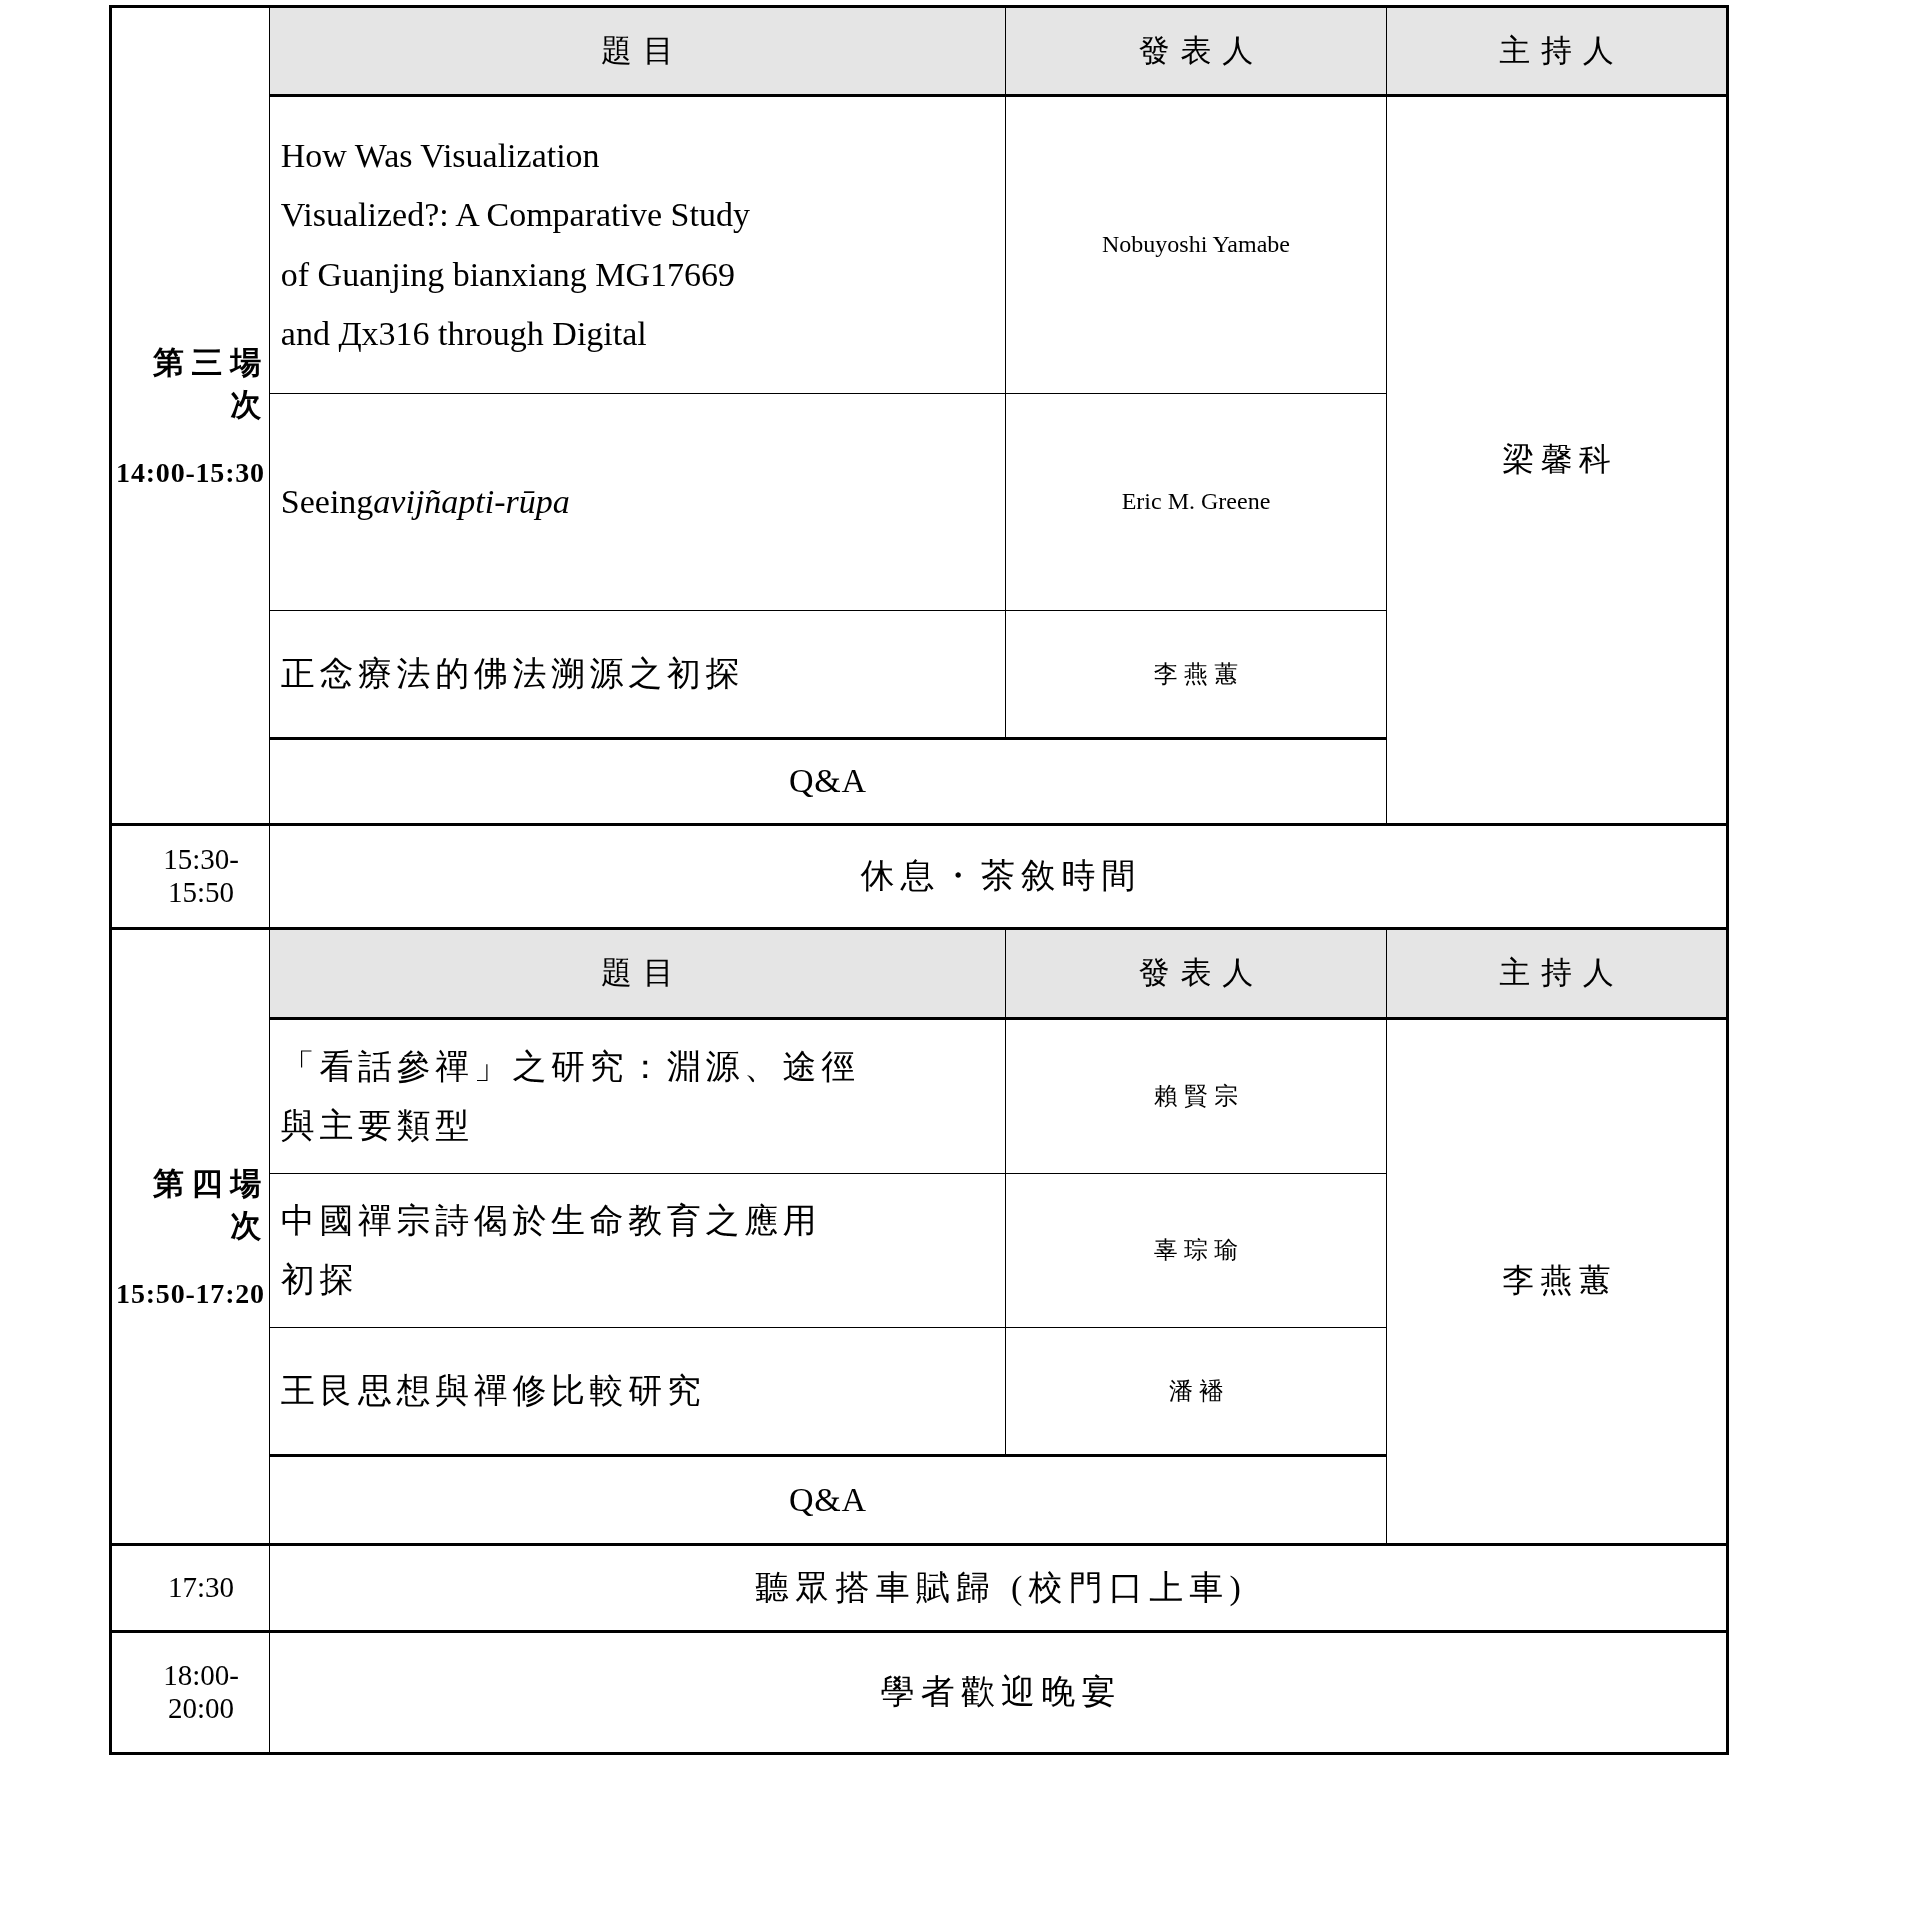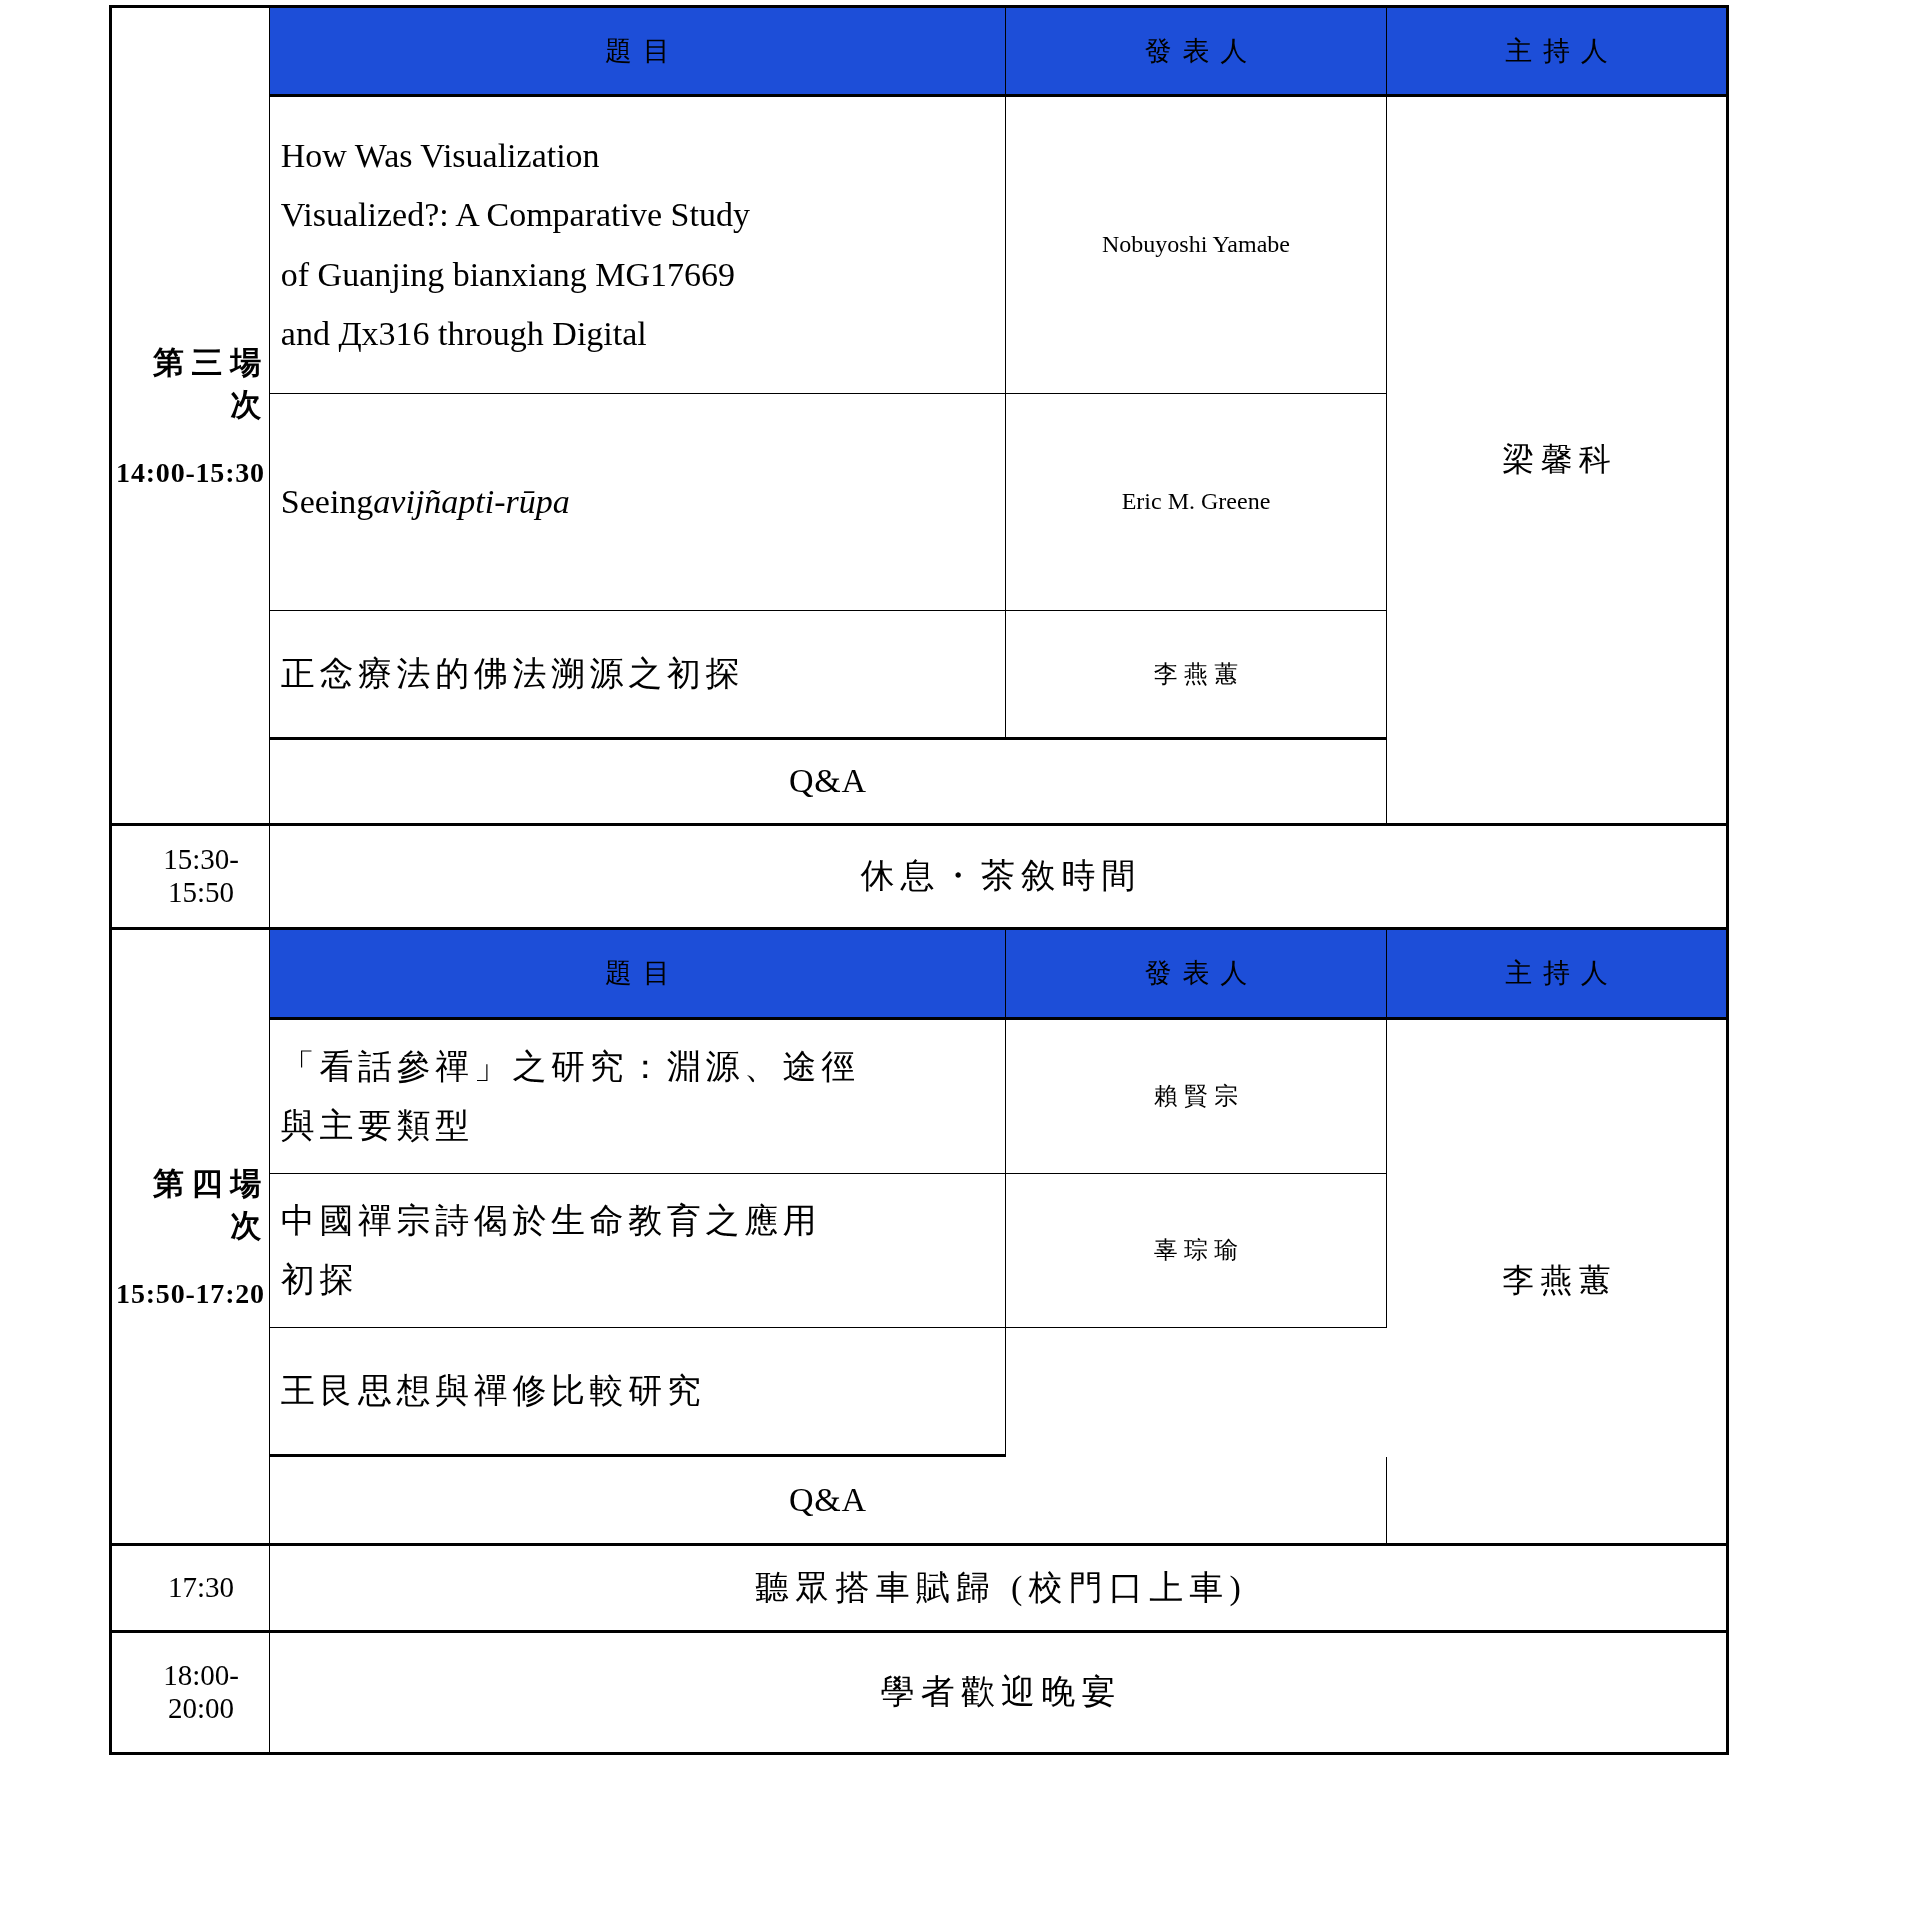--- a/index.html
+++ b/index.html
@@ -25,22 +25,22 @@
     box-sizing:border-box;
     text-align:center;
     font-size:34px;
     overflow:hidden;
   }
   .nbr { border-right:none; }
   .bbk { border-bottom-width:3.1px; }
   .bsec { border-bottom-width:3.9px; }
   .bb0 { border-bottom:none; }
   .hdr {
-    background:#1d4ed8;
-    font-size:27px;
+    background:#e5e5e5;
+    font-size:31px;
     letter-spacing:10.8px; text-indent:10.8px;
   }
   .ttl {
     justify-content:flex-start; text-align:left;
     padding:9.2px 10.8px;
     white-space:pre-line;
     line-height:1.75;
     font-size:34px;
   }
   .zhttl { letter-spacing:4.6px; }
@@ -101,20 +101,21 @@
 與主要類型</div>
   <div class="c presenter zh" style="grid-row:8; grid-column:3;">賴賢宗</div>
 
   <div class="c mod zh nbr bsec" style="grid-row:8/12; grid-column:4;">李燕蕙</div>
 
   <div class="c ttl zhttl" style="grid-row:9; grid-column:2;">中國禪宗詩偈於生命教育之應用
 初探</div>
   <div class="c presenter zh" style="grid-row:9; grid-column:3;">辜琮瑜</div>
 
   <div class="c ttl zhttl bbk" style="grid-row:10; grid-column:2;">王艮思想與禪修比較研究</div>
+  <div class="c presenter zh bbk" style="grid-row:10; grid-column:3;">潘襎</div>
 
   <div class="c qa bsec" style="grid-row:11; grid-column:2/4;">Q&amp;A</div>
 
   <div class="c timecell bbk" style="grid-row:12; grid-column:1;">17:30</div>
   <div class="c wide bbk nbr" style="grid-row:12; grid-column:2/5;">聽眾搭車賦歸 (校門口上車)</div>
 
   <div class="c timecell bb0" style="grid-row:13; grid-column:1;">18:00-20:00</div>
   <div class="c wide bb0 nbr" style="grid-row:13; grid-column:2/5;">學者歡迎晚宴</div>
 
 </div>

